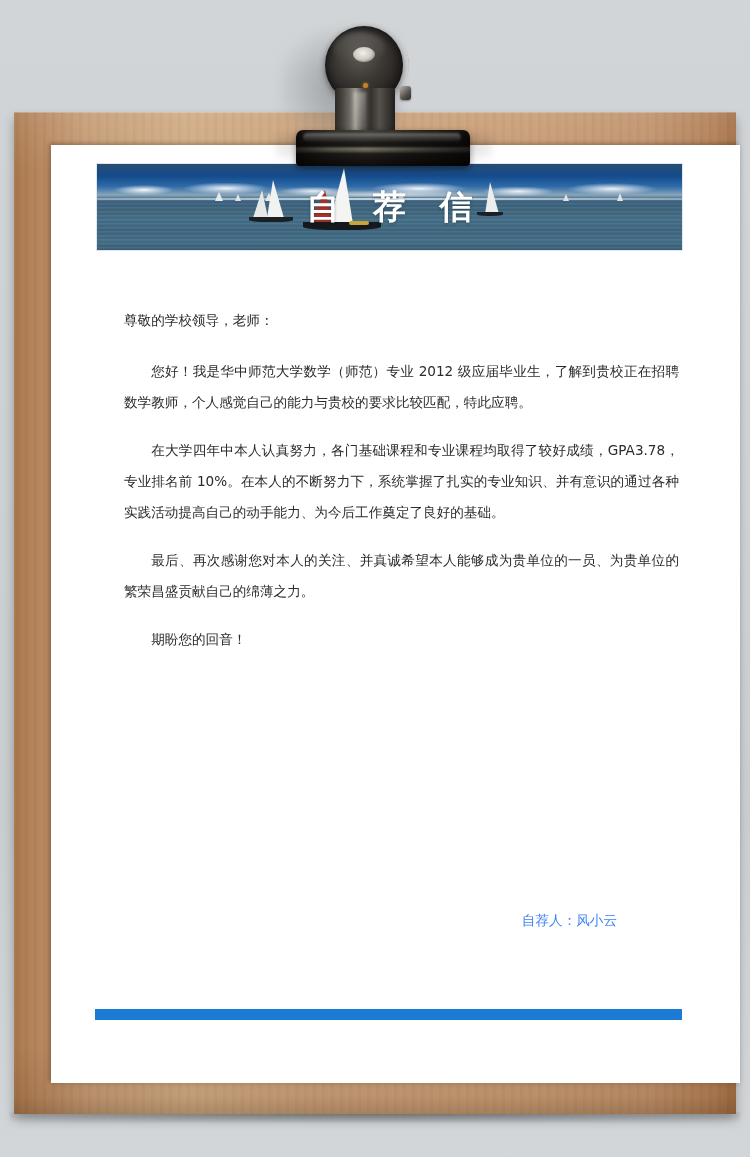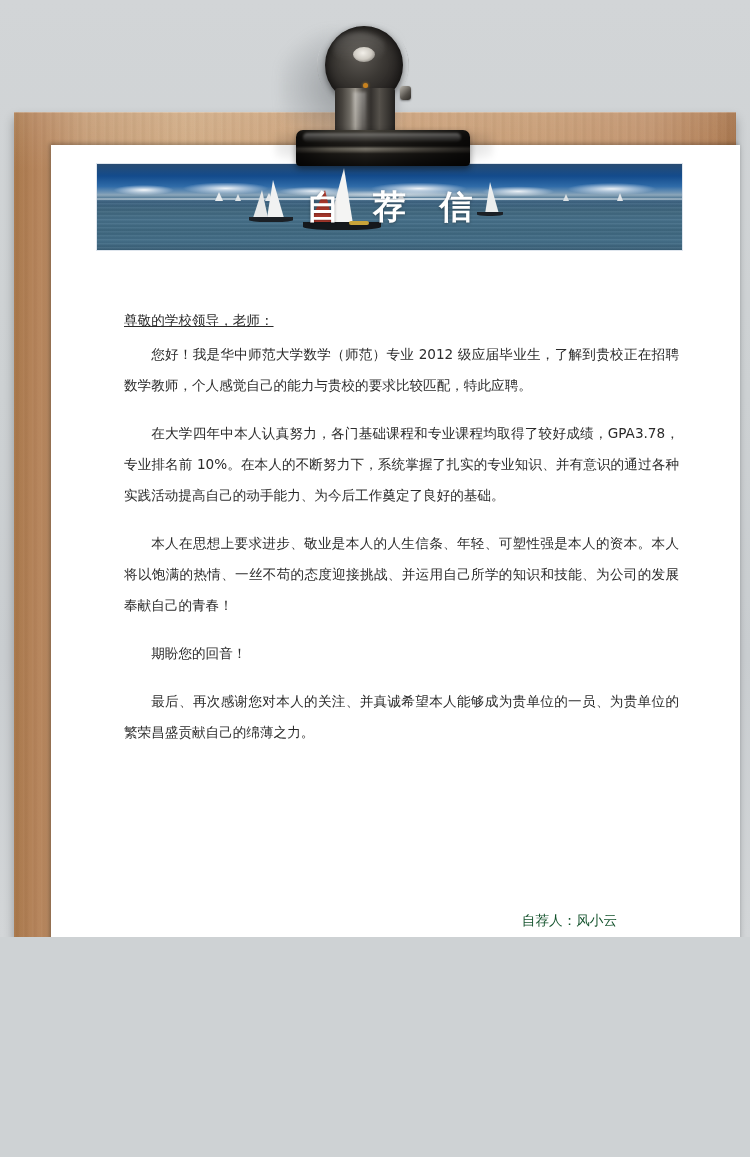--- a/index.html
+++ b/index.html
@@ -12,21 +12,21 @@
     overflow: hidden;
     background: #ced2d4;
     font-family: "Liberation Sans", "DejaVu Sans", sans-serif;
     -webkit-font-smoothing: antialiased;
   }
 
   
   .scene {
     position: relative;
     width: 750px;
-    height: 937px;
+    height: 1157px;
     background:
       linear-gradient(180deg, #d2d5d7 0%, #cdd1d3 42%, #c9cdd0 70%, #d3d6d8 100%);
     overflow: hidden;
   }
 
   
   .board {
     position: absolute;
     left: 14px;
     top: 112px;
@@ -195,32 +195,31 @@
   }
   .letter p {
     margin: 0 0 17px 0;
     text-align: justify;
     text-justify: inter-ideograph;
   }
   .letter p.indent {
     text-indent: 2em;
   }
   .letter p.salutation {
-    margin-bottom: 3px;
-    text-decoration: underline;
+    margin-bottom: 20px;
   }
   .sign {
     position: absolute;
     left: 73px;
     top: 760px;
     width: 555px;
     text-align: right;
     padding-right: 62px;
     box-sizing: border-box;
-    color: #14532d;
+    color: #3b82f6;
     font-size: 13.6px;
     line-height: 31px;
     font-family: "DejaVu Sans", "Liberation Sans", sans-serif;
   }
 
   
   .footer-bar {
     position: absolute;
     left: 44px;
     top: 864px;
@@ -415,23 +414,22 @@
         <div class="sail tri" style="left:388px; top:18px; border-width:0 9px 32px 5px; border-color:transparent transparent #eceeee transparent;"></div>
         <div class="boat-hull" style="left:380px; top:48px; width:26px; height:4px;"></div>
 
         <div class="banner-title">自 荐 信</div>
       </div>
 
       <div class="letter">
         <p class="salutation">尊敬的学校领导，老师：</p>
         <p class="indent">您好！我是华中师范大学数学（师范）专业 2012 级应届毕业生，了解到贵校正在招聘数学教师，个人感觉自己的能力与贵校的要求比较匹配，特此应聘。</p>
         <p class="indent">在大学四年中本人认真努力，各门基础课程和专业课程均取得了较好成绩，GPA3.78，专业排名前 10%。在本人的不断努力下，系统掌握了扎实的专业知识、并有意识的通过各种实践活动提高自己的动手能力、为今后工作奠定了良好的基础。</p>
-        <p class="indent">本人在思想上要求进步、敬业是本人的人生信条、年轻、可塑性强是本人的资本。本人将以饱满的热情、一丝不苟的态度迎接挑战、并运用自己所学的知识和技能、为公司的发展奉献自己的青春！</p>
+        <p class="indent">最后、再次感谢您对本人的关注、并真诚希望本人能够成为贵单位的一员、为贵单位的繁荣昌盛贡献自己的绵薄之力。</p>
         <p class="indent">期盼您的回音！</p>
-        <p class="indent">最后、再次感谢您对本人的关注、并真诚希望本人能够成为贵单位的一员、为贵单位的繁荣昌盛贡献自己的绵薄之力。</p>
       </div>
 
       <div class="sign">自荐人：风小云</div>
 
       <div class="footer-bar"></div>
     </div>
   </div>
 
   <div class="clip">
     <div class="clip-shadow-wall"></div>

